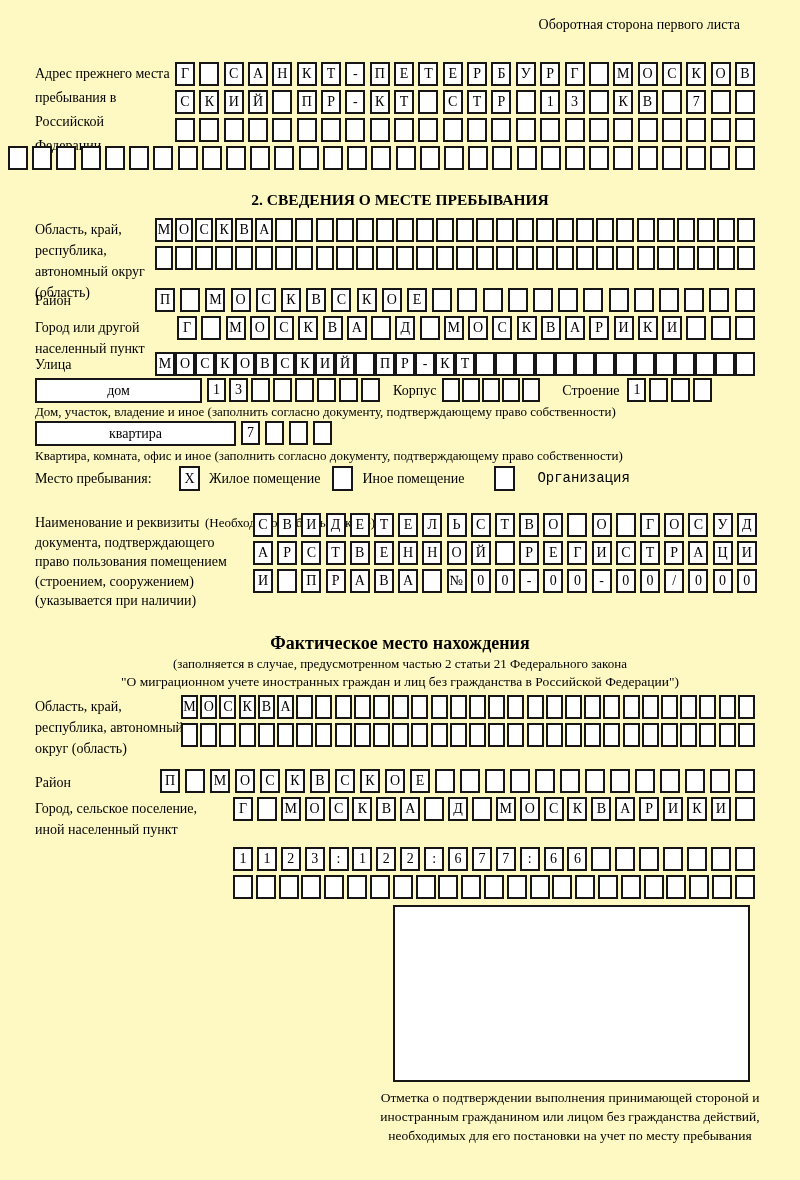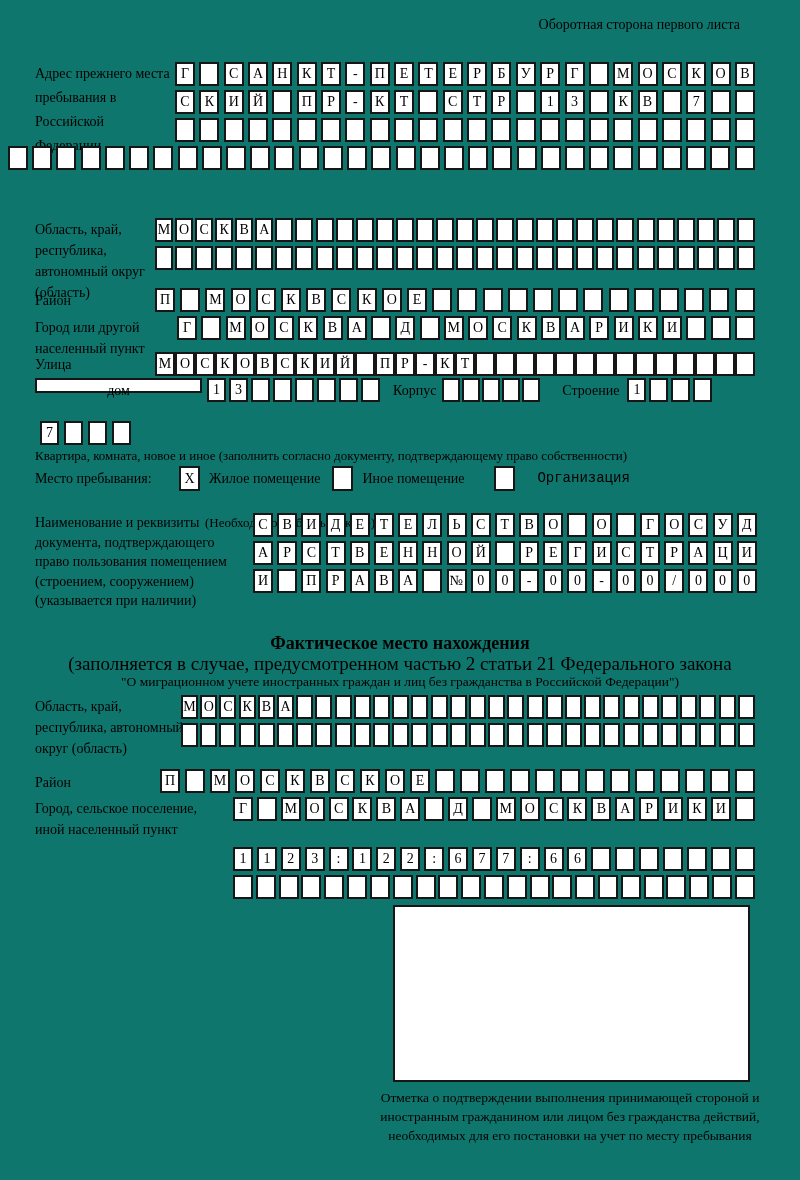--- a/index.html
+++ b/index.html
@@ -1,34 +1,34 @@
 <!DOCTYPE html>
 <html><head>
 <meta charset="utf-8">
 <style>
   html,body{margin:0;padding:0;background:#fff;}
   .page{
-    position:relative;width:800px;height:1180px;background:#0f766e;
+    position:relative;width:800px;height:1180px;background:#fef9c3;
     font-family:"Liberation Serif","DejaVu Serif",serif;color:#000;overflow:hidden;
   }
   .abs{position:absolute;}
   .lbl{font-size:14px;line-height:21px;}
   .cap{font-size:13px;line-height:16px;}
   .cellrow{position:absolute;display:flex;justify-content:space-between;}
   .inrow{display:inline-flex;flex:none;}
   .cell{
     flex:none;box-sizing:border-box;height:24px;border:2px solid #161616;
     background:#fff;font-size:14px;line-height:20px;text-align:center;
   }
   .cw20 .cell{width:20px;}
   .cw19 .cell{width:19px;}
   .cw18 .cell{width:18px;}
   .cw17 .cell{width:17px;}
   .namebox{
-    flex:none;box-sizing:border-box;height:15px;border:2px solid #161616;
+    flex:none;box-sizing:border-box;height:25px;border:2px solid #161616;
     text-align:center;font-size:14px;line-height:21px;background:#fff;
   }
   .ckbox{
     flex:none;box-sizing:border-box;width:21px;height:25px;border:2px solid #161616;
     text-align:center;font-size:14px;line-height:21px;background:#fff;
   }
   .title{font-weight:bold;text-align:center;width:800px;}
   .center{text-align:center;}
   .stampbox{box-sizing:border-box;border:2px solid #161616;background:#fff;}
 </style>
@@ -145,20 +145,21 @@
       <span class="cell">&nbsp;</span>
       <span class="cell">&nbsp;</span>
       <span class="cell">&nbsp;</span>
       <span class="cell">&nbsp;</span>
       <span class="cell">&nbsp;</span>
       <span class="cell">&nbsp;</span>
       <span class="cell">&nbsp;</span>
       <span class="cell">&nbsp;</span>
     </div>
 
+  <div class="abs title" style="top:191px;font-size:15.5px;">2. СВЕДЕНИЯ О МЕСТЕ ПРЕБЫВАНИЯ</div>
 
   <div class="abs lbl" style="top:219px;left:35px;width:118px;">Область, край, республика, автономный округ (область)</div>
   <div class="cellrow cw18" style="top:218px;left:155px;width:600px;">
       <span class="cell">М</span>
       <span class="cell">О</span>
       <span class="cell">С</span>
       <span class="cell">К</span>
       <span class="cell">В</span>
       <span class="cell">А</span>
       <span class="cell">&nbsp;</span>
@@ -330,30 +331,32 @@
         <span class="cell">&nbsp;</span>
       </div>
     <div class="lbl" style="margin-left:22px;line-height:25px;">Строение</div>
     <div class="inrow cw19" style="margin-left:8px;gap:3px;">
         <span class="cell">1</span>
         <span class="cell">&nbsp;</span>
         <span class="cell">&nbsp;</span>
         <span class="cell">&nbsp;</span>
       </div>
   </div>
+  <div class="abs cap" style="top:404px;left:35px;">Дом, участок, владение и иное (заполнить согласно документу, подтверждающему право собственности)</div>
 
   <div class="abs" style="top:421px;left:35px;display:flex;align-items:flex-start;">
+    <div class="namebox" style="width:201px;">квартира</div>
     <div class="inrow cw19" style="margin-left:5px;gap:5px;">
         <span class="cell">7</span>
         <span class="cell">&nbsp;</span>
         <span class="cell">&nbsp;</span>
         <span class="cell">&nbsp;</span>
       </div>
   </div>
-  <div class="abs cap" style="top:448px;left:35px;">Квартира, комната, новое и иное (заполнить согласно документу, подтверждающему право собственности)</div>
+  <div class="abs cap" style="top:448px;left:35px;">Квартира, комната, офис и иное (заполнить согласно документу, подтверждающему право собственности)</div>
 
   <div class="abs" style="top:466px;left:35px;display:flex;align-items:flex-start;">
     <div class="lbl" style="width:144px;line-height:25px;">Место пребывания:</div>
     <div class="ckbox">X</div>
     <div class="lbl" style="margin-left:9px;line-height:25px;">Жилое помещение</div>
     <div class="ckbox" style="margin-left:12px;"></div>
     <div class="lbl" style="margin-left:9px;line-height:25px;">Иное помещение</div>
     <div class="ckbox" style="margin-left:30px;"></div>
     <div class="lbl" style="margin-left:22px;line-height:25px;font-family:Liberation Mono, monospace;">Организация</div>
   </div>
@@ -424,21 +427,21 @@
       <span class="cell">-</span>
       <span class="cell">0</span>
       <span class="cell">0</span>
       <span class="cell">/</span>
       <span class="cell">0</span>
       <span class="cell">0</span>
       <span class="cell">0</span>
     </div>
 
   <div class="abs title" style="top:633px;font-size:18px;">Фактическое место нахождения</div>
-  <div class="abs cap center" style="top:656px;left:0;width:800px;font-size:19px;">(заполняется в случае, предусмотренном частью 2 статьи 21 Федерального закона</div>
+  <div class="abs cap center" style="top:656px;left:0;width:800px;font-size:13px;">(заполняется в случае, предусмотренном частью 2 статьи 21 Федерального закона</div>
   <div class="abs cap center" style="top:674px;left:0;width:800px;font-size:13.5px;">"О миграционном учете иностранных граждан и лиц без гражданства в Российской Федерации")</div>
 
   <div class="abs lbl" style="top:696px;left:35px;width:150px;">Область, край, республика, автономный округ (область)</div>
   <div class="cellrow cw17" style="top:695px;left:181px;width:574px;">
       <span class="cell">М</span>
       <span class="cell">О</span>
       <span class="cell">С</span>
       <span class="cell">К</span>
       <span class="cell">В</span>
       <span class="cell">А</span>

